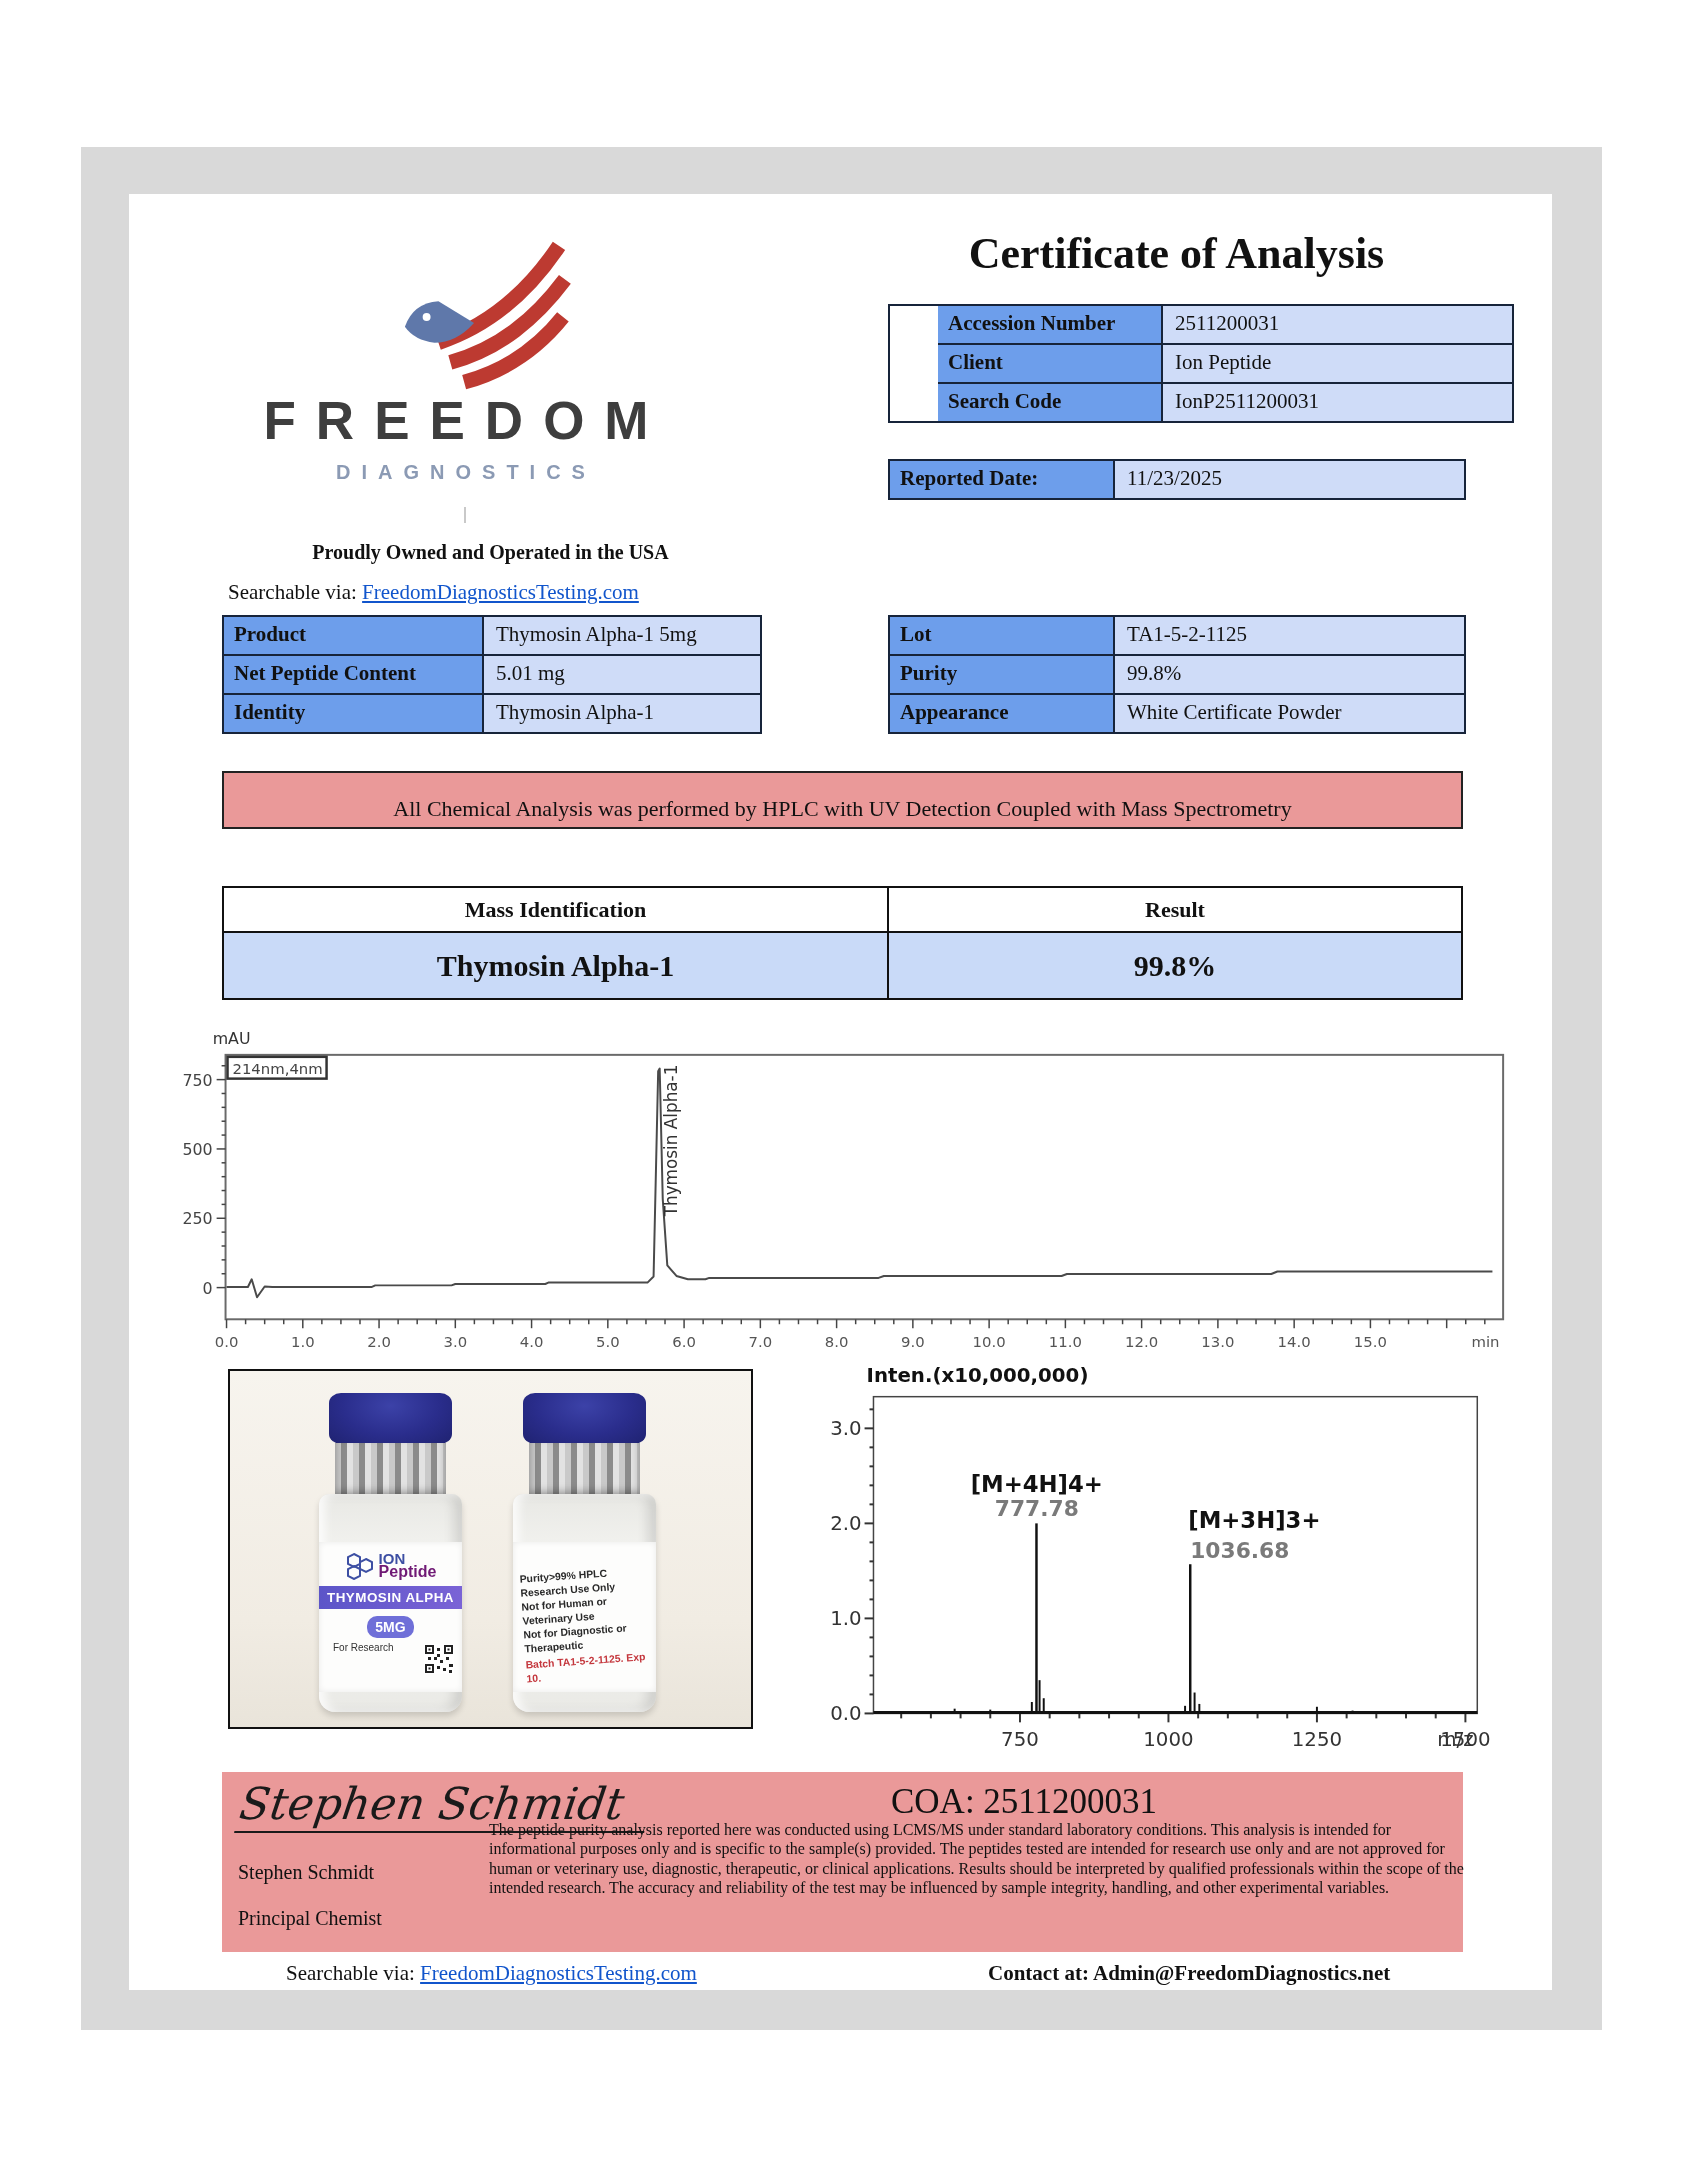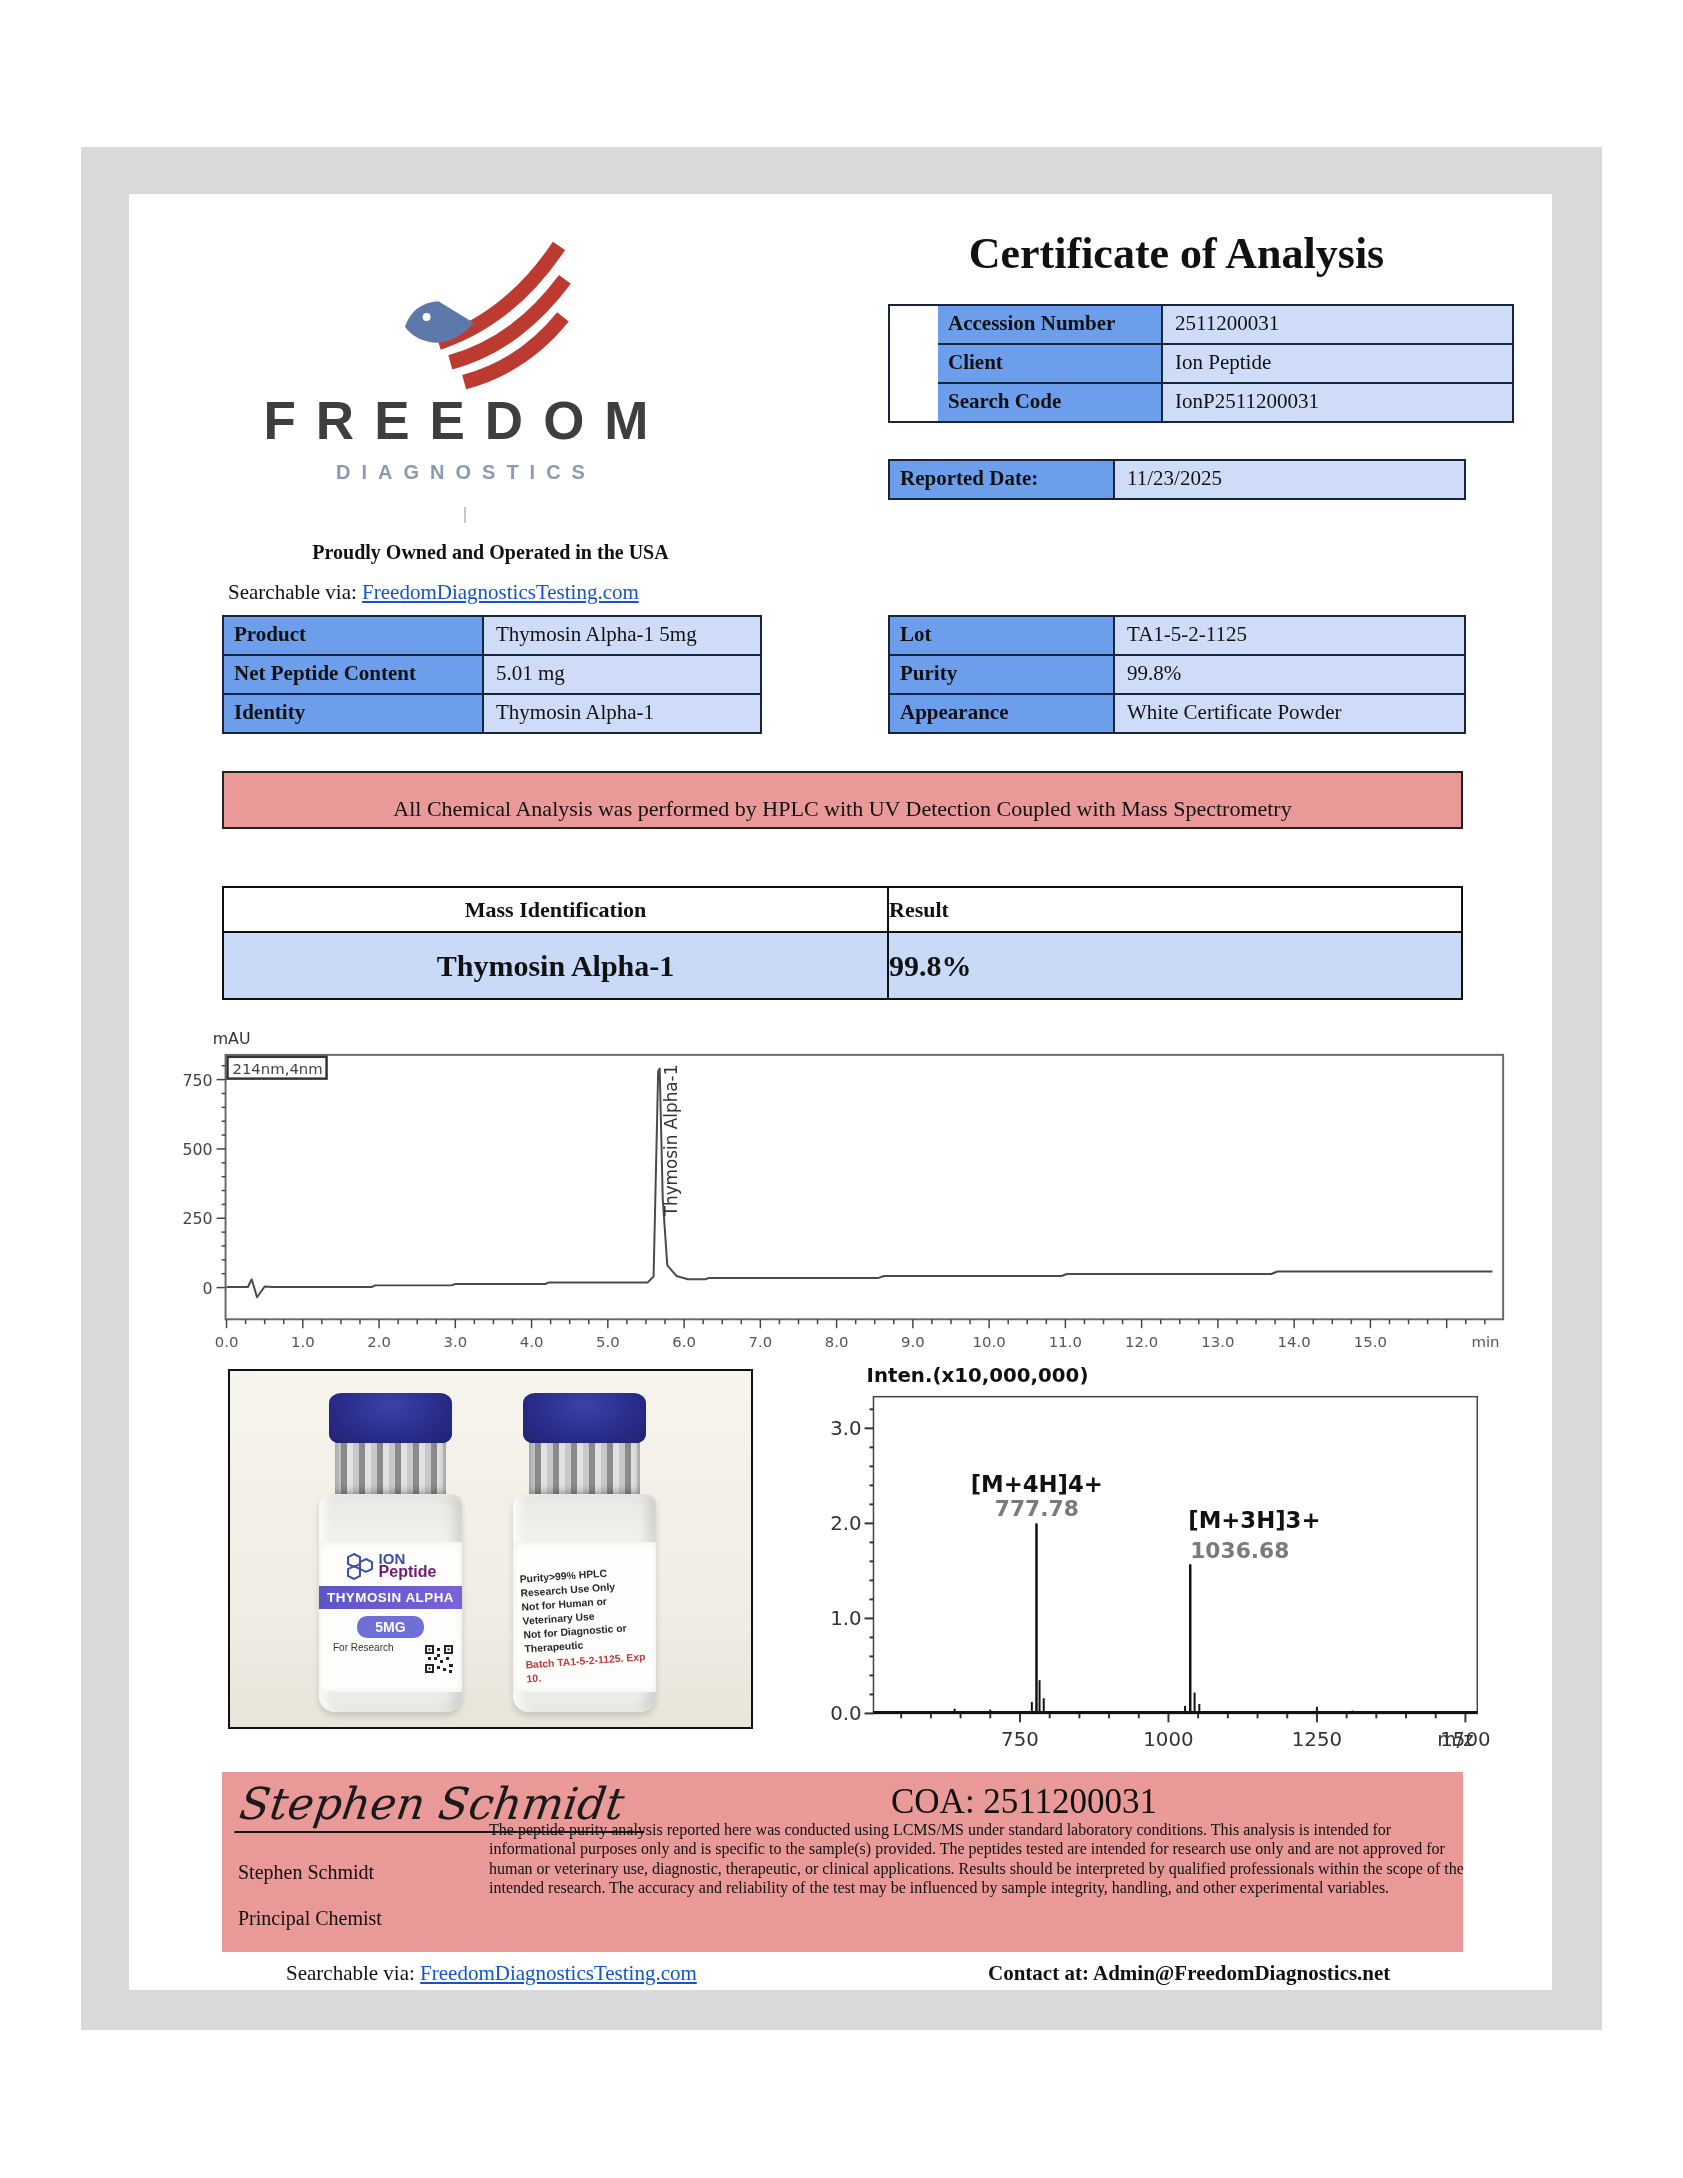--- a/index.html
+++ b/index.html
@@ -36,21 +36,21 @@
 
   #method-banner{left:93px;top:577px;width:1241px;height:58px;background:#ea9999;border:2px solid #222;
                  box-sizing:border-box;text-align:center;line-height:71px;font-weight:normal;font-size:22px;}
 
   #mass-table{left:93px;top:692px;width:1241px;border:2.5px solid #111;box-sizing:border-box;}
   #mass-table .mrow{display:flex;}
   #mass-table .mhead{height:43px;background:#ffffff;border-bottom:2.5px solid #111;}
   #mass-table .mdata{height:65px;background:#c9daf8;}
   #mass-table .mcell-l{width:665px;flex:none;border-right:2.5px solid #111;box-sizing:border-box;
                        display:flex;align-items:center;justify-content:center;}
-  #mass-table .mcell-r{flex:1;display:flex;align-items:center;justify-content:flex-start;}
+  #mass-table .mcell-r{flex:1;display:flex;align-items:center;justify-content:center;}
   .mhead .htxt{font-weight:bold;font-size:22px;}
   .mdata .dtxt{font-weight:bold;font-size:30px;}
 
   #chrom-svg{left:50px;top:832px;}
   #spec-svg{left:693px;top:1168px;}
 
   
   #photo-box{left:99px;top:1175px;width:525px;height:360px;border:2.5px solid #111;box-sizing:border-box;
              background:linear-gradient(180deg,#f7f4ee 0%,#f1ece3 70%,#e9e4da 100%);overflow:hidden;}
   .vial{position:absolute;width:178px;height:327px;top:22px;}
@@ -63,21 +63,21 @@
   .vial .glass{position:absolute;left:18px;top:101px;width:143px;height:218px;border-radius:10px 10px 16px 16px;
                background:linear-gradient(180deg,#e8e8e4 0%,#f4f4f1 30%,#eaeae6 100%);
                box-shadow:inset 6px 0 10px rgba(255,255,255,.8), inset -8px 0 12px rgba(0,0,0,.12), 0 4px 6px rgba(0,0,0,.15);}
   .vial .label{position:absolute;left:18px;top:149px;width:143px;height:150px;background:#fdfdfc;
                box-shadow:inset 0 0 6px rgba(0,0,0,.08);overflow:hidden;}
   .brandrow{display:flex;align-items:center;justify-content:center;margin-top:8px;gap:4px;}
   .brandname{font-family:"Liberation Sans",sans-serif;font-weight:bold;color:#3d4fa3;font-size:15px;line-height:13px;text-align:left;}
   .brandname .sub{font-size:16px;color:#701a75;text-align:center;}
   .prodband{margin-top:6px;background:linear-gradient(90deg,#5c55c8,#7a63d6);color:#fff;text-align:center;
             font-family:"Liberation Sans",sans-serif;font-weight:bold;font-size:13.4px;padding:4px 0;letter-spacing:0.5px;}
-  .dosepill{margin:7px auto 0;width:67px;background:#6f6fd8;color:#fff;border-radius:10px;text-align:center;
+  .dosepill{margin:7px auto 0;width:47px;background:#6f6fd8;color:#fff;border-radius:10px;text-align:center;
             font-family:"Liberation Sans",sans-serif;font-weight:bold;font-size:14px;padding:3px 0;}
   .forres{margin-top:4px;margin-left:14px;font-family:"Liberation Sans",sans-serif;font-size:10px;font-weight:normal;color:#333;}
   .qr{position:absolute;right:8px;bottom:18px;}
   .rlines{margin-top:26px;margin-left:10px;transform:rotate(-4deg);font-family:"Liberation Sans",sans-serif;
           font-size:10.4px;font-weight:bold;color:#2a2a2a;line-height:14px;}
   .rlines .batch{color:#c4373d;font-size:10.4px;margin-top:2px;}
 
   
   #sig-block{left:93px;top:1578px;width:1241px;height:180px;background:#ea9999;}
   #sig-script{left:109px;top:1584px;font-family:"DejaVu Serif",serif;font-style:italic;font-size:44px;

